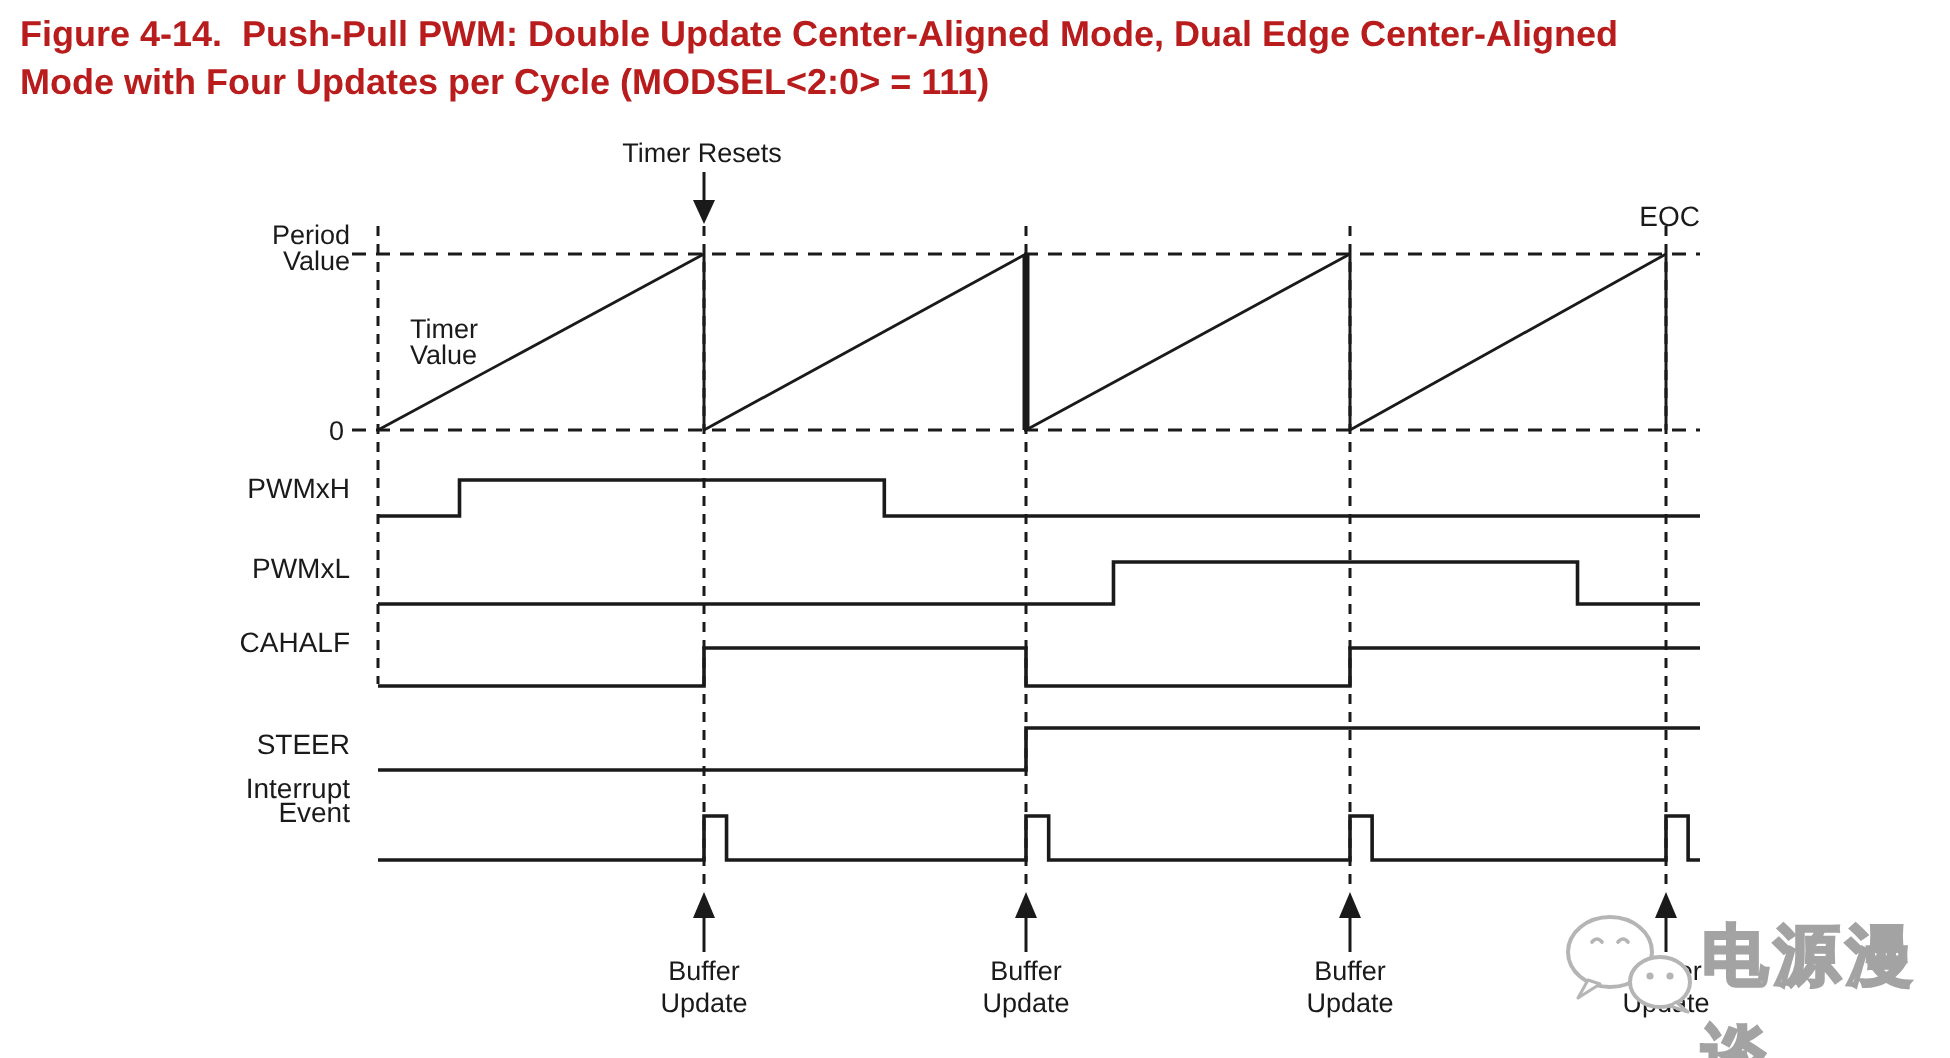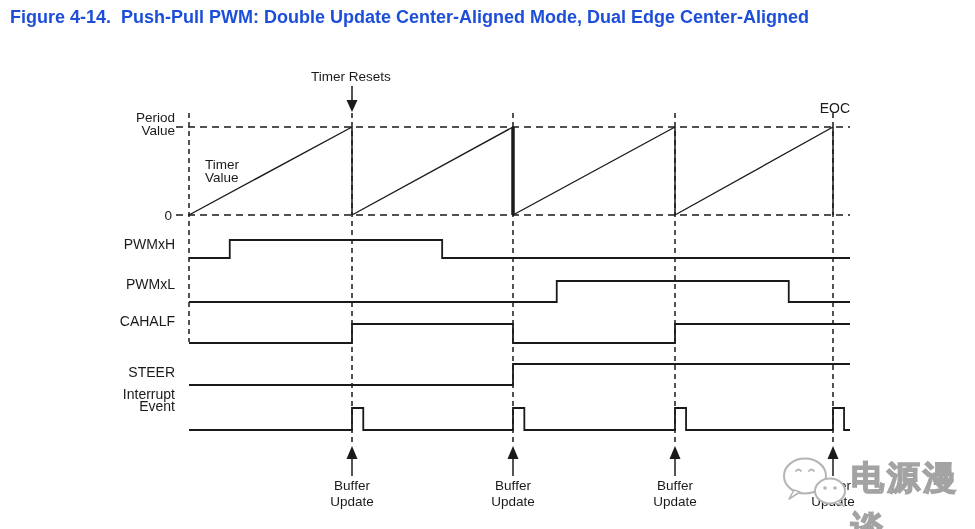--- a/index.html
+++ b/index.html
@@ -1,34 +1,35 @@
 <!DOCTYPE html>
 <html><head>
 <meta charset="utf-8">
 <style>
   html,body{margin:0;padding:0;background:#ffffff;}
   body{width:975px;height:529px;overflow:hidden;position:relative;
        font-family:"Liberation Sans","DejaVu Sans",sans-serif;}
   .title{position:absolute;left:10px;top:6px;width:960px;
-         font-weight:bold;font-size:18px;line-height:23.5px;color:#1d4ed8;
+         font-weight:bold;font-size:18px;line-height:23.5px;color:#b91c1c;
          letter-spacing:0px;}
   .title div{white-space:pre;}
   #diagram-svg{position:absolute;left:0;top:0;}
   #diagram-svg text{font-family:"Liberation Sans","DejaVu Sans",sans-serif;fill:#1a1a1a;}
   .watermark{position:absolute;left:779px;top:453px;display:flex;align-items:flex-start;z-index:5;}
   .wm-icon{flex:0 0 auto;}
   .wm-text{font-size:33px;line-height:50px;letter-spacing:3px;color:#ffffff;
            -webkit-text-stroke:1.5px #a3a3a3;font-weight:bold;margin-left:2px;
            font-family:"DejaVu Sans",sans-serif;}
 </style>
 </head>
 <body>
 
 <div class="title">
   <div>Figure 4-14.  Push-Pull PWM: Double Update Center-Aligned Mode, Dual Edge Center-Aligned</div>
+  <div>Mode with Four Updates per Cycle (MODSEL&lt;2:0&gt; = 111)</div>
 </div>
 
 <svg id="diagram-svg" width="975" height="529" viewBox="0 0 975 529">
 
   <text x="175" y="122" text-anchor="end" font-size="13.5">Period</text>
   <text x="175" y="135" text-anchor="end" font-size="13.5">Value</text>
   <text x="172" y="220" text-anchor="end" font-size="13.5">0</text>
   <text x="205" y="169" font-size="13.5">Timer</text>
   <text x="205" y="182" font-size="13.5">Value</text>
   <text x="351" y="81" text-anchor="middle" font-size="13.5">Timer Resets</text>

